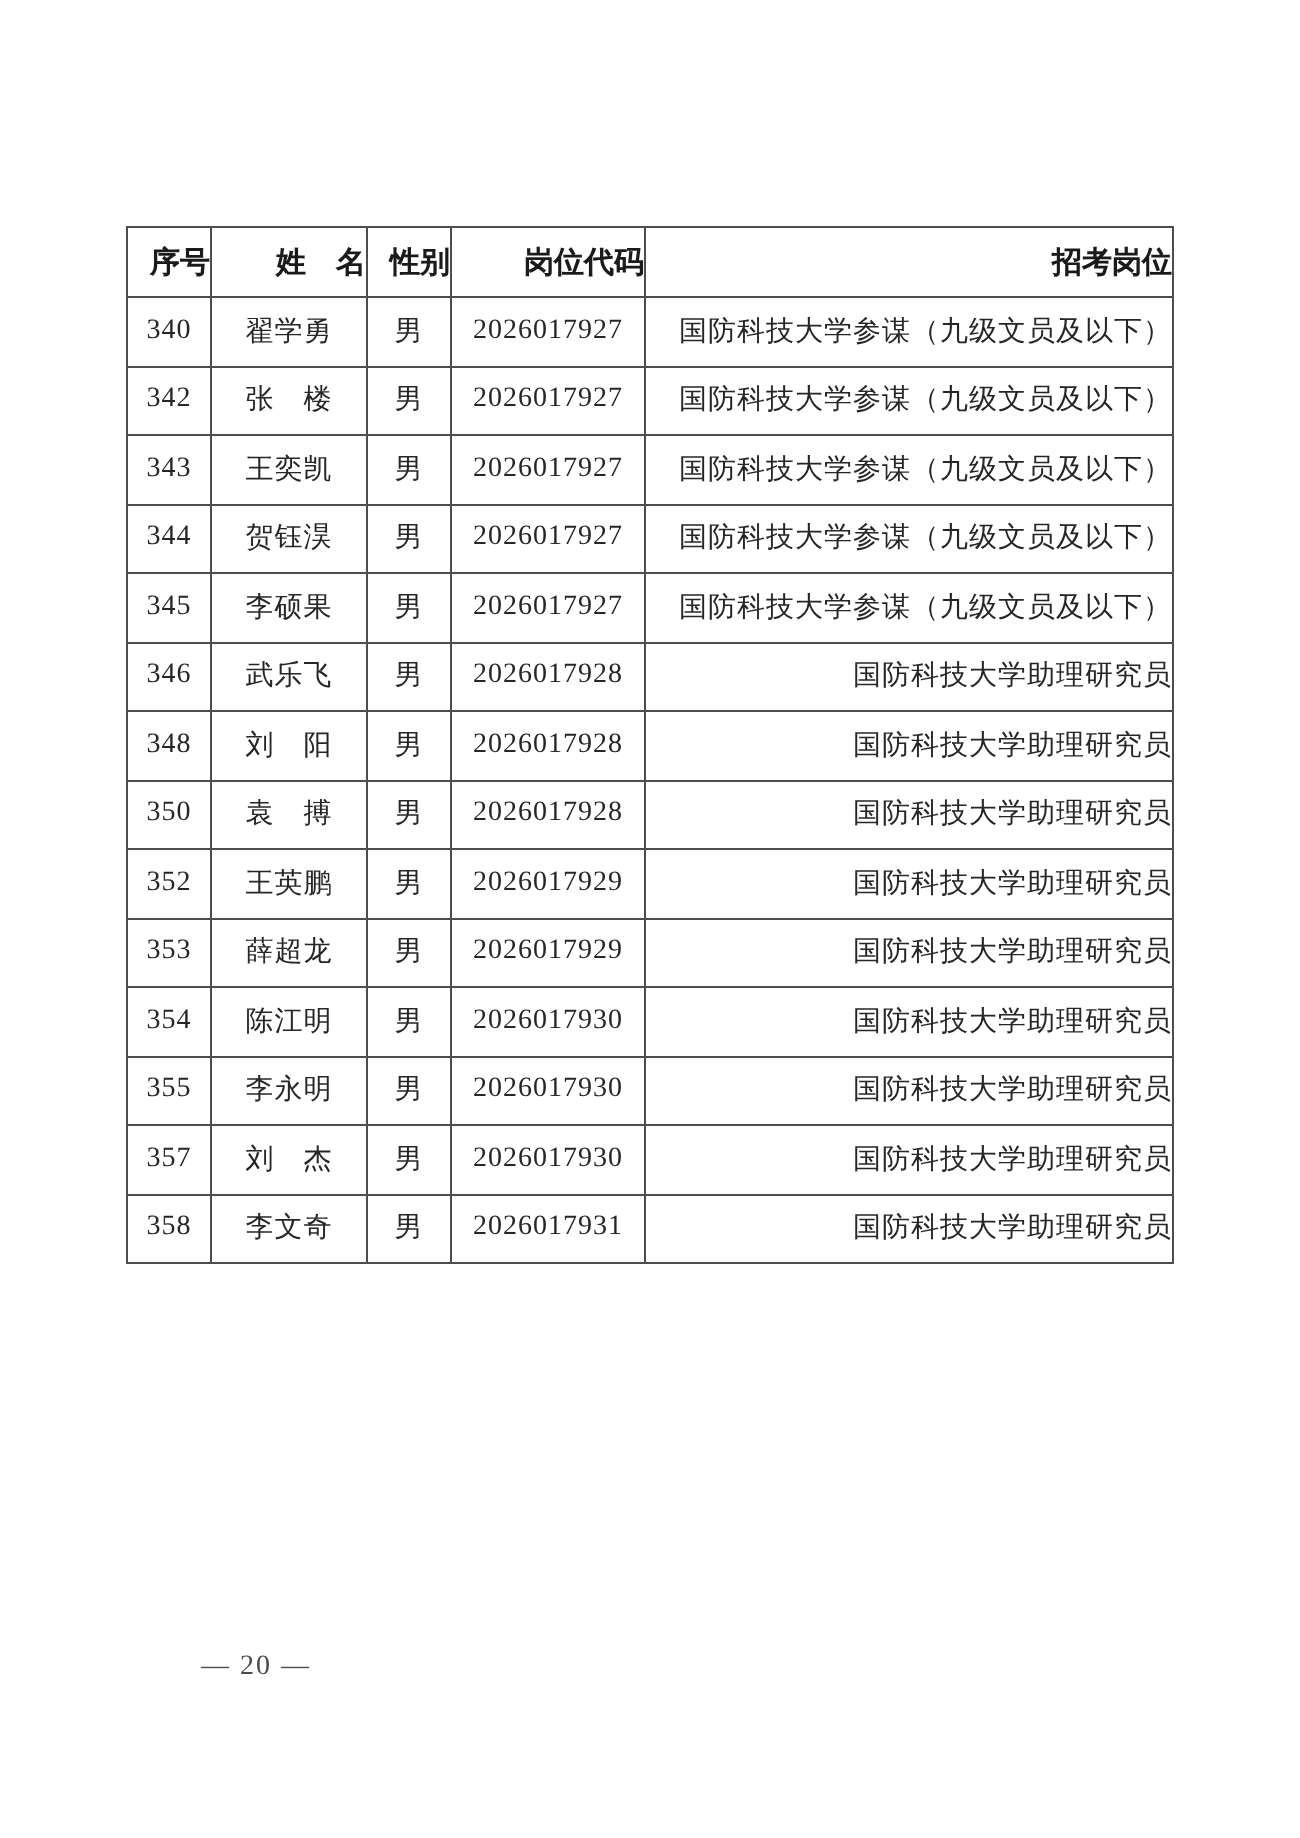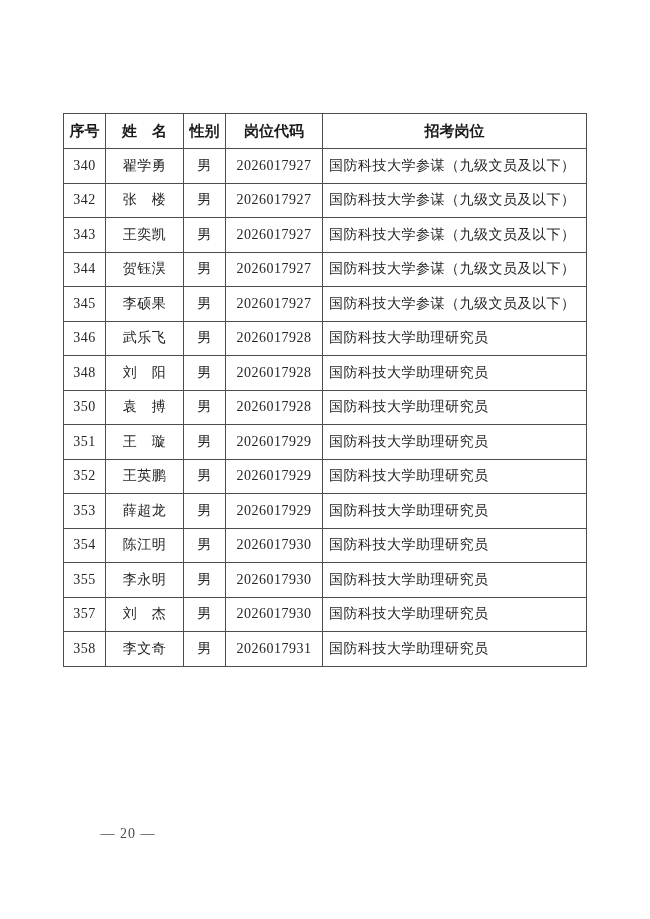--- a/index.html
+++ b/index.html
@@ -33,33 +33,33 @@
     border: 1px solid #4d4d4d;
     padding: 0;
     overflow: hidden;
     white-space: nowrap;
   }
   .roster th {
     height: 34px;
     font-family: "Liberation Sans", sans-serif;
     font-weight: bold;
     font-size: 15px;
-    text-align: center;
+    text-align: right;
     color: #1a1a1a;
   }
   .roster td {
     height: 33.5px;
     font-family: "Liberation Serif", serif;
     font-size: 14px;
     text-align: center;
     letter-spacing: 0.5px;
     color: #262626;
   }
   .roster td.col-position {
-    text-align: left;
+    text-align: right;
     padding-left: 6px;
   }
   .page-footer {
     position: absolute;
     left: 63px;
     top: 826px;
     width: 130px;
     text-align: center;
     font-family: Liberation Serif, serif;
     font-size: 14px;
@@ -140,27 +140,20 @@
     <td class="col-position">国防科技大学助理研究员</td>
   </tr>
         <tr>
     <td class="col-no">350</td>
     <td class="col-name">袁　搏</td>
     <td class="col-gender">男</td>
     <td class="col-code">2026017928</td>
     <td class="col-position">国防科技大学助理研究员</td>
   </tr>
         <tr>
-    <td class="col-no">351</td>
-    <td class="col-name">王　璇</td>
-    <td class="col-gender">男</td>
-    <td class="col-code">2026017929</td>
-    <td class="col-position">国防科技大学助理研究员</td>
-  </tr>
-        <tr>
     <td class="col-no">352</td>
     <td class="col-name">王英鹏</td>
     <td class="col-gender">男</td>
     <td class="col-code">2026017929</td>
     <td class="col-position">国防科技大学助理研究员</td>
   </tr>
         <tr>
     <td class="col-no">353</td>
     <td class="col-name">薛超龙</td>
     <td class="col-gender">男</td>

